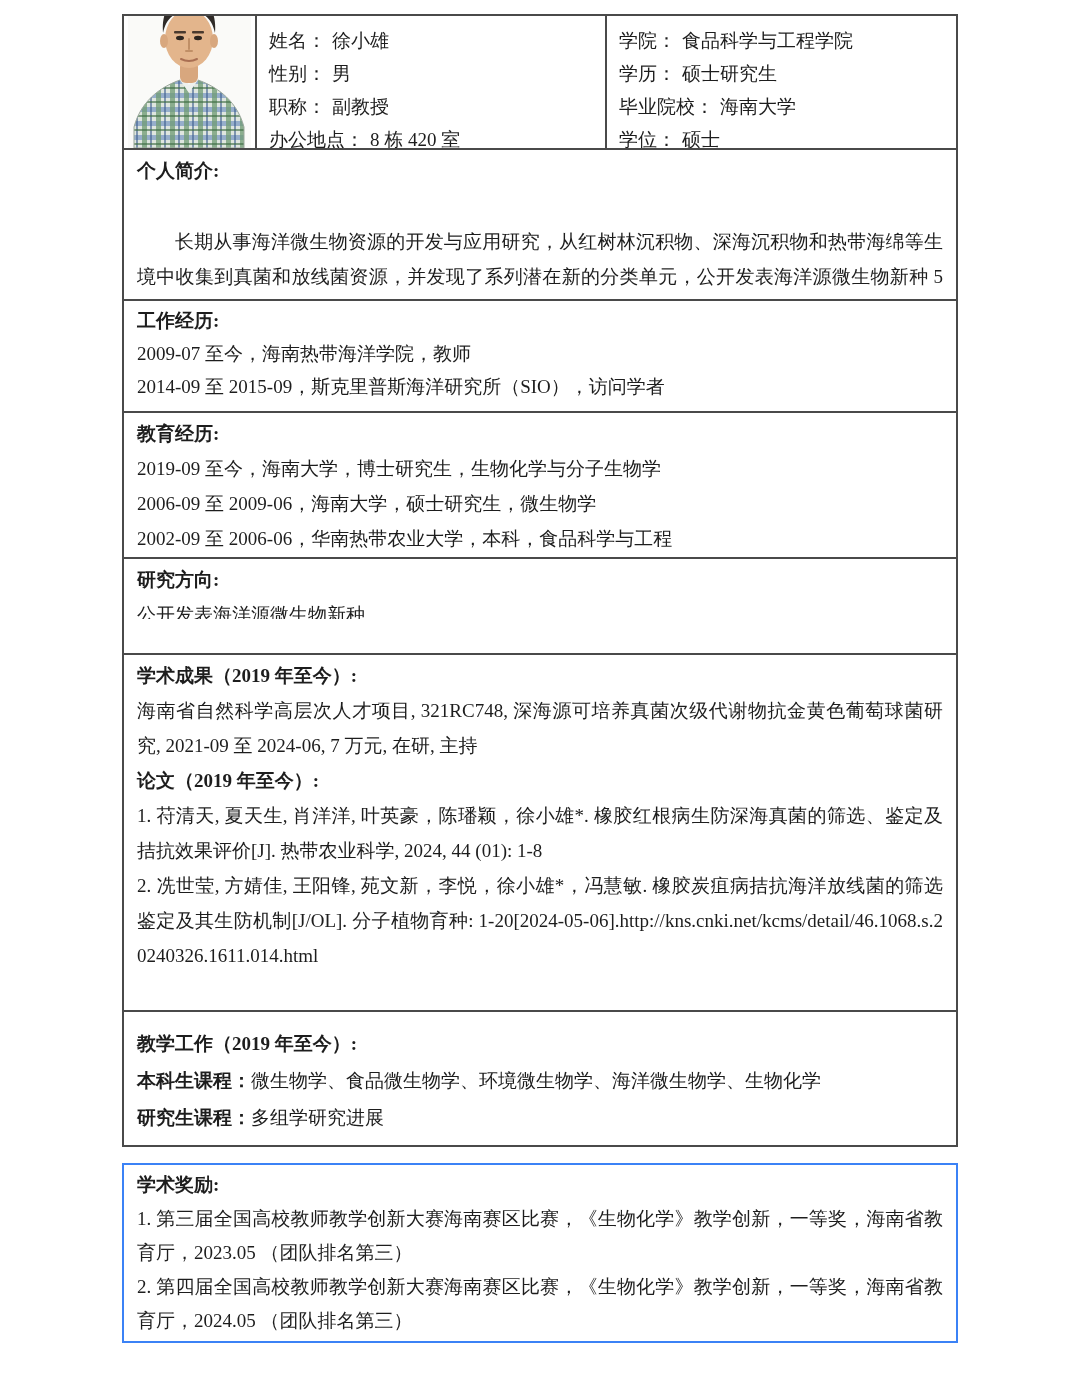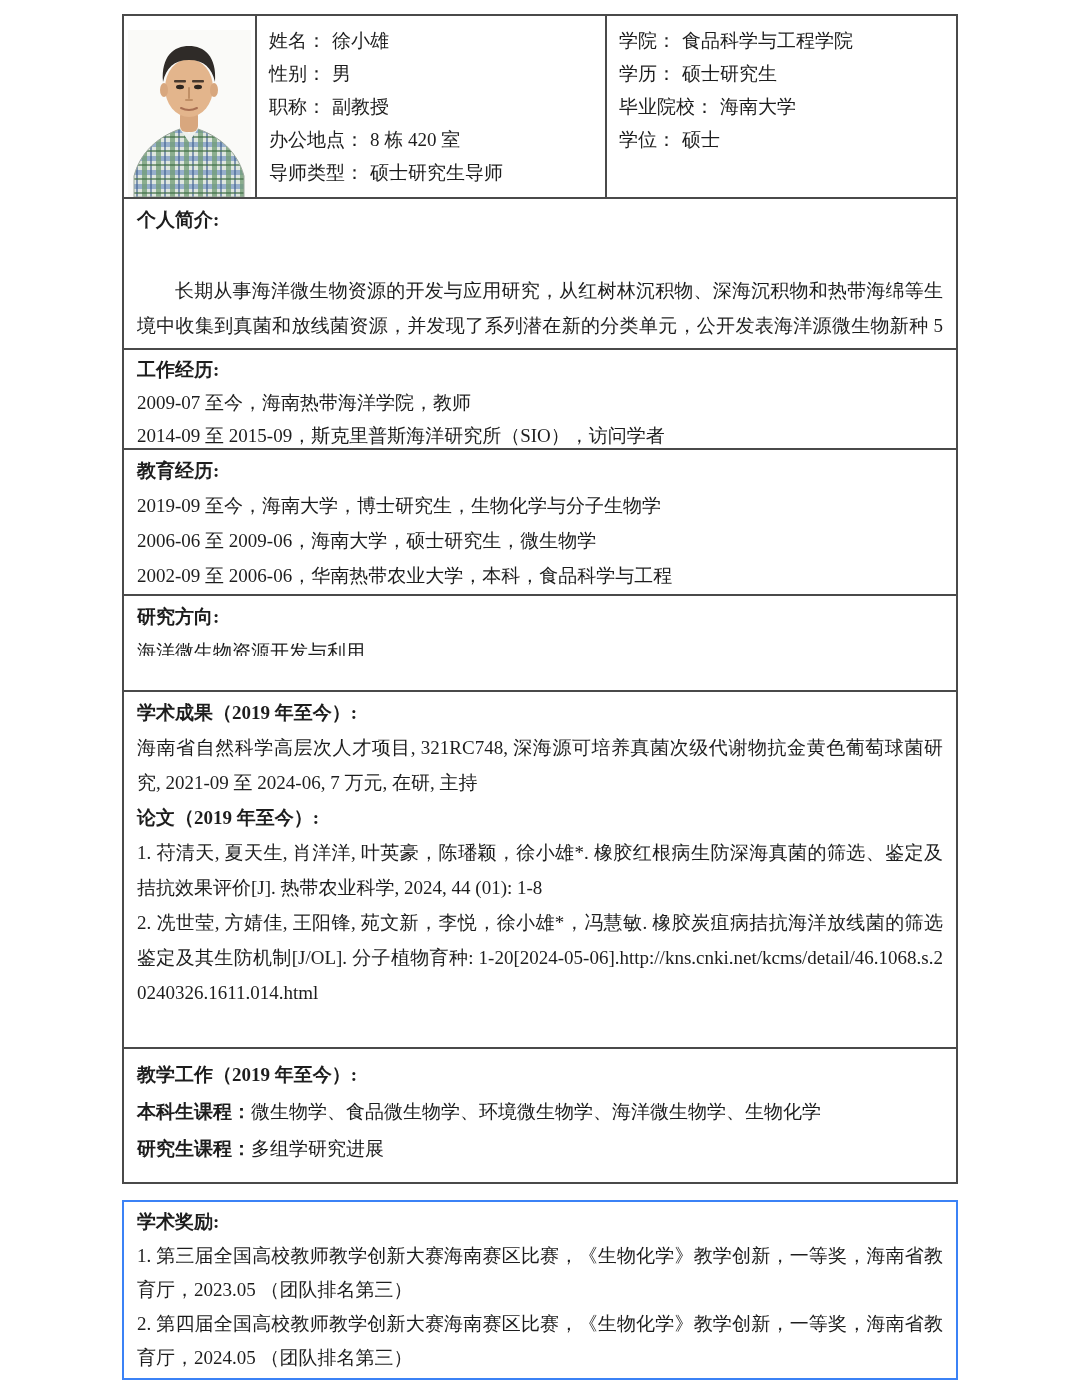--- a/index.html
+++ b/index.html
@@ -4,40 +4,40 @@
 <style>
   html,body{margin:0;padding:0;}
   body{
     width:1080px;height:1393px;background:#ffffff;
     font-family:"Liberation Serif","DejaVu Serif",serif;
     color:#1d1d1d;position:relative;overflow:hidden;
   }
   .doc{position:absolute;left:122px;top:14px;width:836px;}
   .tbl{border:2px solid #4a4a4a;box-sizing:border-box;background:#fff;}
   
-  .row1{display:flex;height:181px;overflow:hidden;}
+  .row1{display:flex;height:132px;overflow:hidden;}
   .photo-cell{width:133px;border-right:2px solid #4a4a4a;box-sizing:border-box;position:relative;flex:0 0 133px;}
   .photo-cell svg{position:absolute;left:4px;bottom:0;display:block;}
   .cell-left{width:350px;flex:0 0 350px;border-right:2px solid #4a4a4a;box-sizing:border-box;padding:8px 0 0 12px;}
   .cell-right{flex:1;padding:8px 0 0 12px;box-sizing:border-box;}
   .frow{line-height:33px;font-size:19px;white-space:nowrap;}
   .frow .lbl{margin-right:6px;}
   
   .sec{border-top:2px solid #4a4a4a;box-sizing:border-box;padding:3px 13px 0 13px;
        font-size:19px;overflow:hidden;text-align:justify;}
   .sec .title{font-weight:bold;}
   .lh35{line-height:35px;}
   .lh34{line-height:34px;}
   .lh33{line-height:33px;}
   .sec-intro{height:151px;}
-  .sec-work{height:100px;}
+  .sec-work{height:112px;}
   .sec-edu{height:146px;}
   .sec-res{height:62px;}
   .sec-ach{height:357px;margin-top:34px;}
-  .sec-teach{height:135px;padding-top:7px;}
+  .sec-teach{height:135px;padding-top:13px;}
   .sec-teach .trow{line-height:37px;}
   .indent{text-indent:2em;margin-top:36px;}
   .brk{word-break:break-all;}
   .gap{height:16px;}
   .tbl2{border:2px solid #3b82f6;box-sizing:border-box;height:180px;
         padding:3px 13px 0 13px;font-size:19px;overflow:hidden;text-align:justify;background:#fff;}
   .tbl2 .title{font-weight:bold;}
   .bold{font-weight:bold;}
 </style>
 </head>
@@ -106,27 +106,27 @@
 
     <div class="sec sec-work lh33">
       <div class="title">工作经历:</div>
       <div>2009-07 至今，海南热带海洋学院，教师</div>
       <div>2014-09 至 2015-09，斯克里普斯海洋研究所（SIO），访问学者</div>
     </div>
 
     <div class="sec sec-edu lh35">
       <div class="title">教育经历:</div>
       <div>2019-09 至今，海南大学，博士研究生，生物化学与分子生物学</div>
-      <div>2006-06 至 2009-06，海南大学，硕士研究生，微生物学</div>
+      <div>2006-09 至 2009-06，海南大学，硕士研究生，微生物学</div>
       <div>2002-09 至 2006-06，华南热带农业大学，本科，食品科学与工程</div>
     </div>
 
     <div class="sec sec-res lh35">
       <div class="title">研究方向:</div>
-      <div>海洋微生物资源开发与利用</div>
+      <div>公开发表海洋源微生物新种</div>
     </div>
 
     <div class="sec sec-ach lh35">
       <div class="title">学术成果（2019 年至今）:</div>
       <div>海南省自然科学高层次人才项目, 321RC748, 深海源可培养真菌次级代谢物抗金黄色葡萄球菌研究, 2021-09 至 2024-06, 7 万元, 在研, 主持</div>
       <div class="bold">论文（2019 年至今）:</div>
       <div>1. 苻清天, 夏天生, 肖洋洋, 叶英豪，陈璠颖，徐小雄*. 橡胶红根病生防深海真菌的筛选、鉴定及拮抗效果评价[J]. 热带农业科学, 2024, 44 (01): 1-8</div>
       <div class="brk">2. 冼世莹, 方婧佳, 王阳锋, 苑文新，李悦，徐小雄*，冯慧敏. 橡胶炭疽病拮抗海洋放线菌的筛选鉴定及其生防机制[J/OL]. 分子植物育种: 1-20[2024-05-06].http://kns.cnki.net/kcms/detail/46.1068.s.20240326.1611.014.html</div>
     </div>
 

